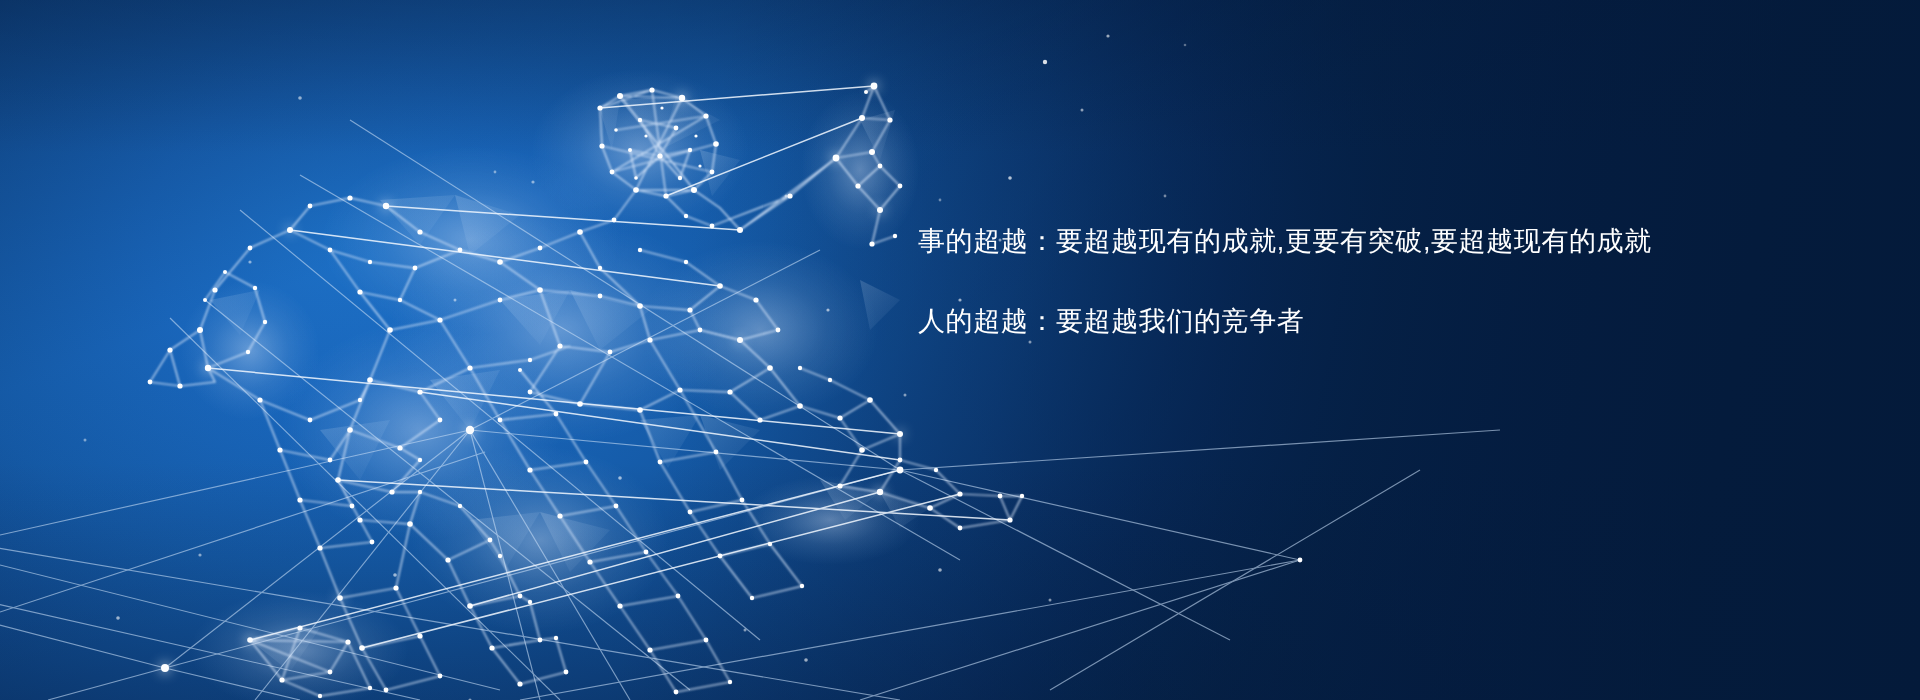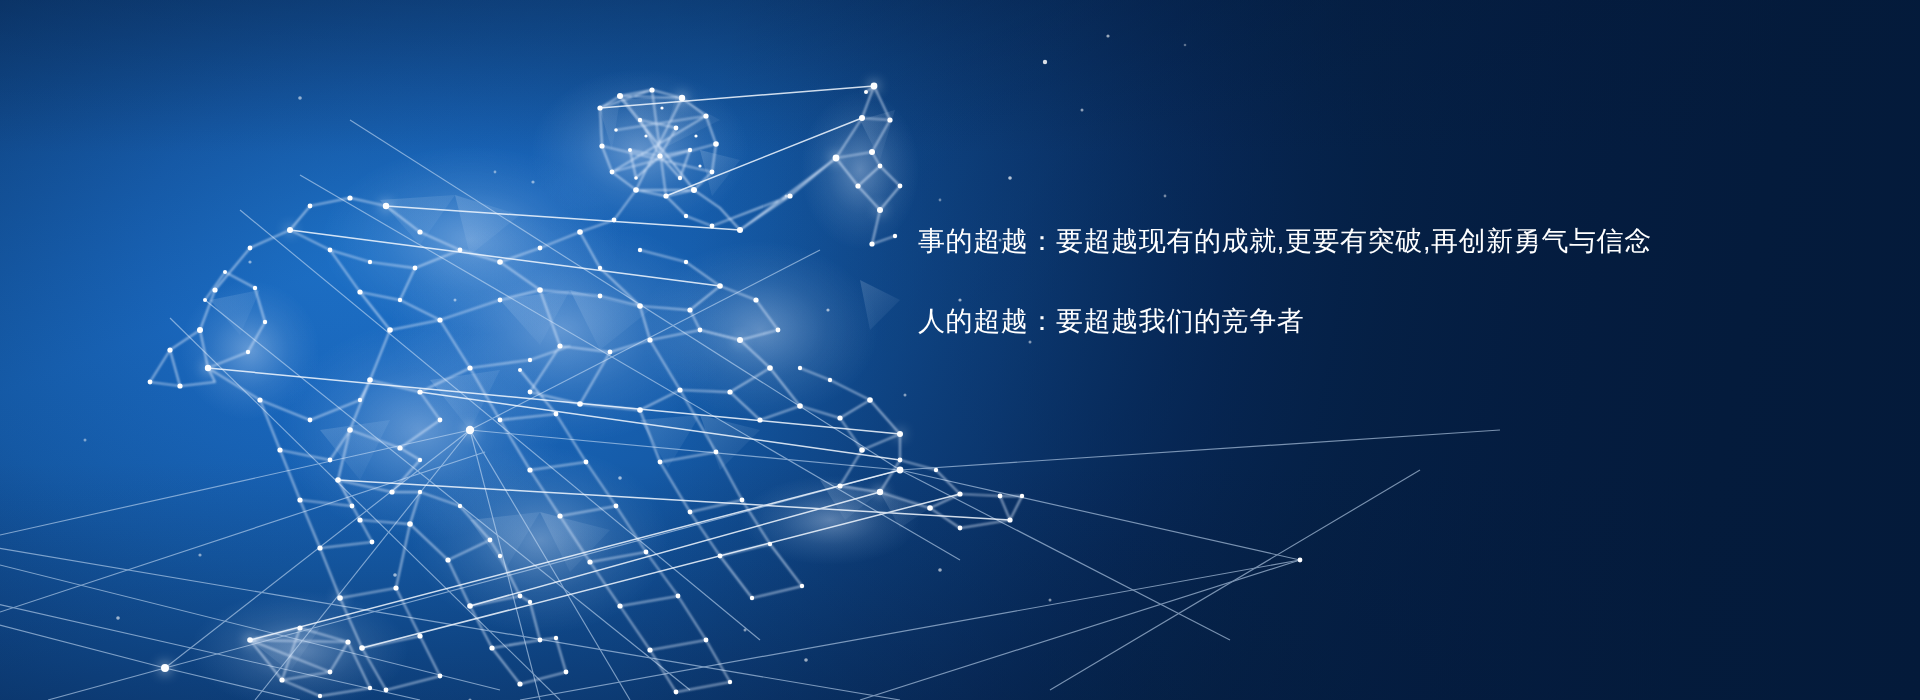--- a/index.html
+++ b/index.html
@@ -499,17 +499,17 @@
       <circle cx="455" cy="300" r="1.5" opacity="0.5"></circle>
       <circle cx="620" cy="478" r="1.8" opacity="0.6"></circle>
       <circle cx="786" cy="196" r="1.5" opacity="0.5"></circle>
       <circle cx="905" cy="395" r="1.5" opacity="0.5"></circle>
       <circle cx="940" cy="200" r="1.4" opacity="0.4"></circle>
       <circle cx="1185" cy="45" r="1.3" opacity="0.35"></circle>
     </g>
   </svg>
 
   <div class="text-block">
-    <p class="tagline">事的超越：要超越现有的成就,更要有突破,再创新勇气与信念</p>
+    <p class="tagline">事的超越：要超越现有的成就,更要有突破,要超越现有的成就</p>
     <p class="tagline">人的超越：要超越我们的竞争者</p>
   </div>
 
 </div>
 
 </body></html>

